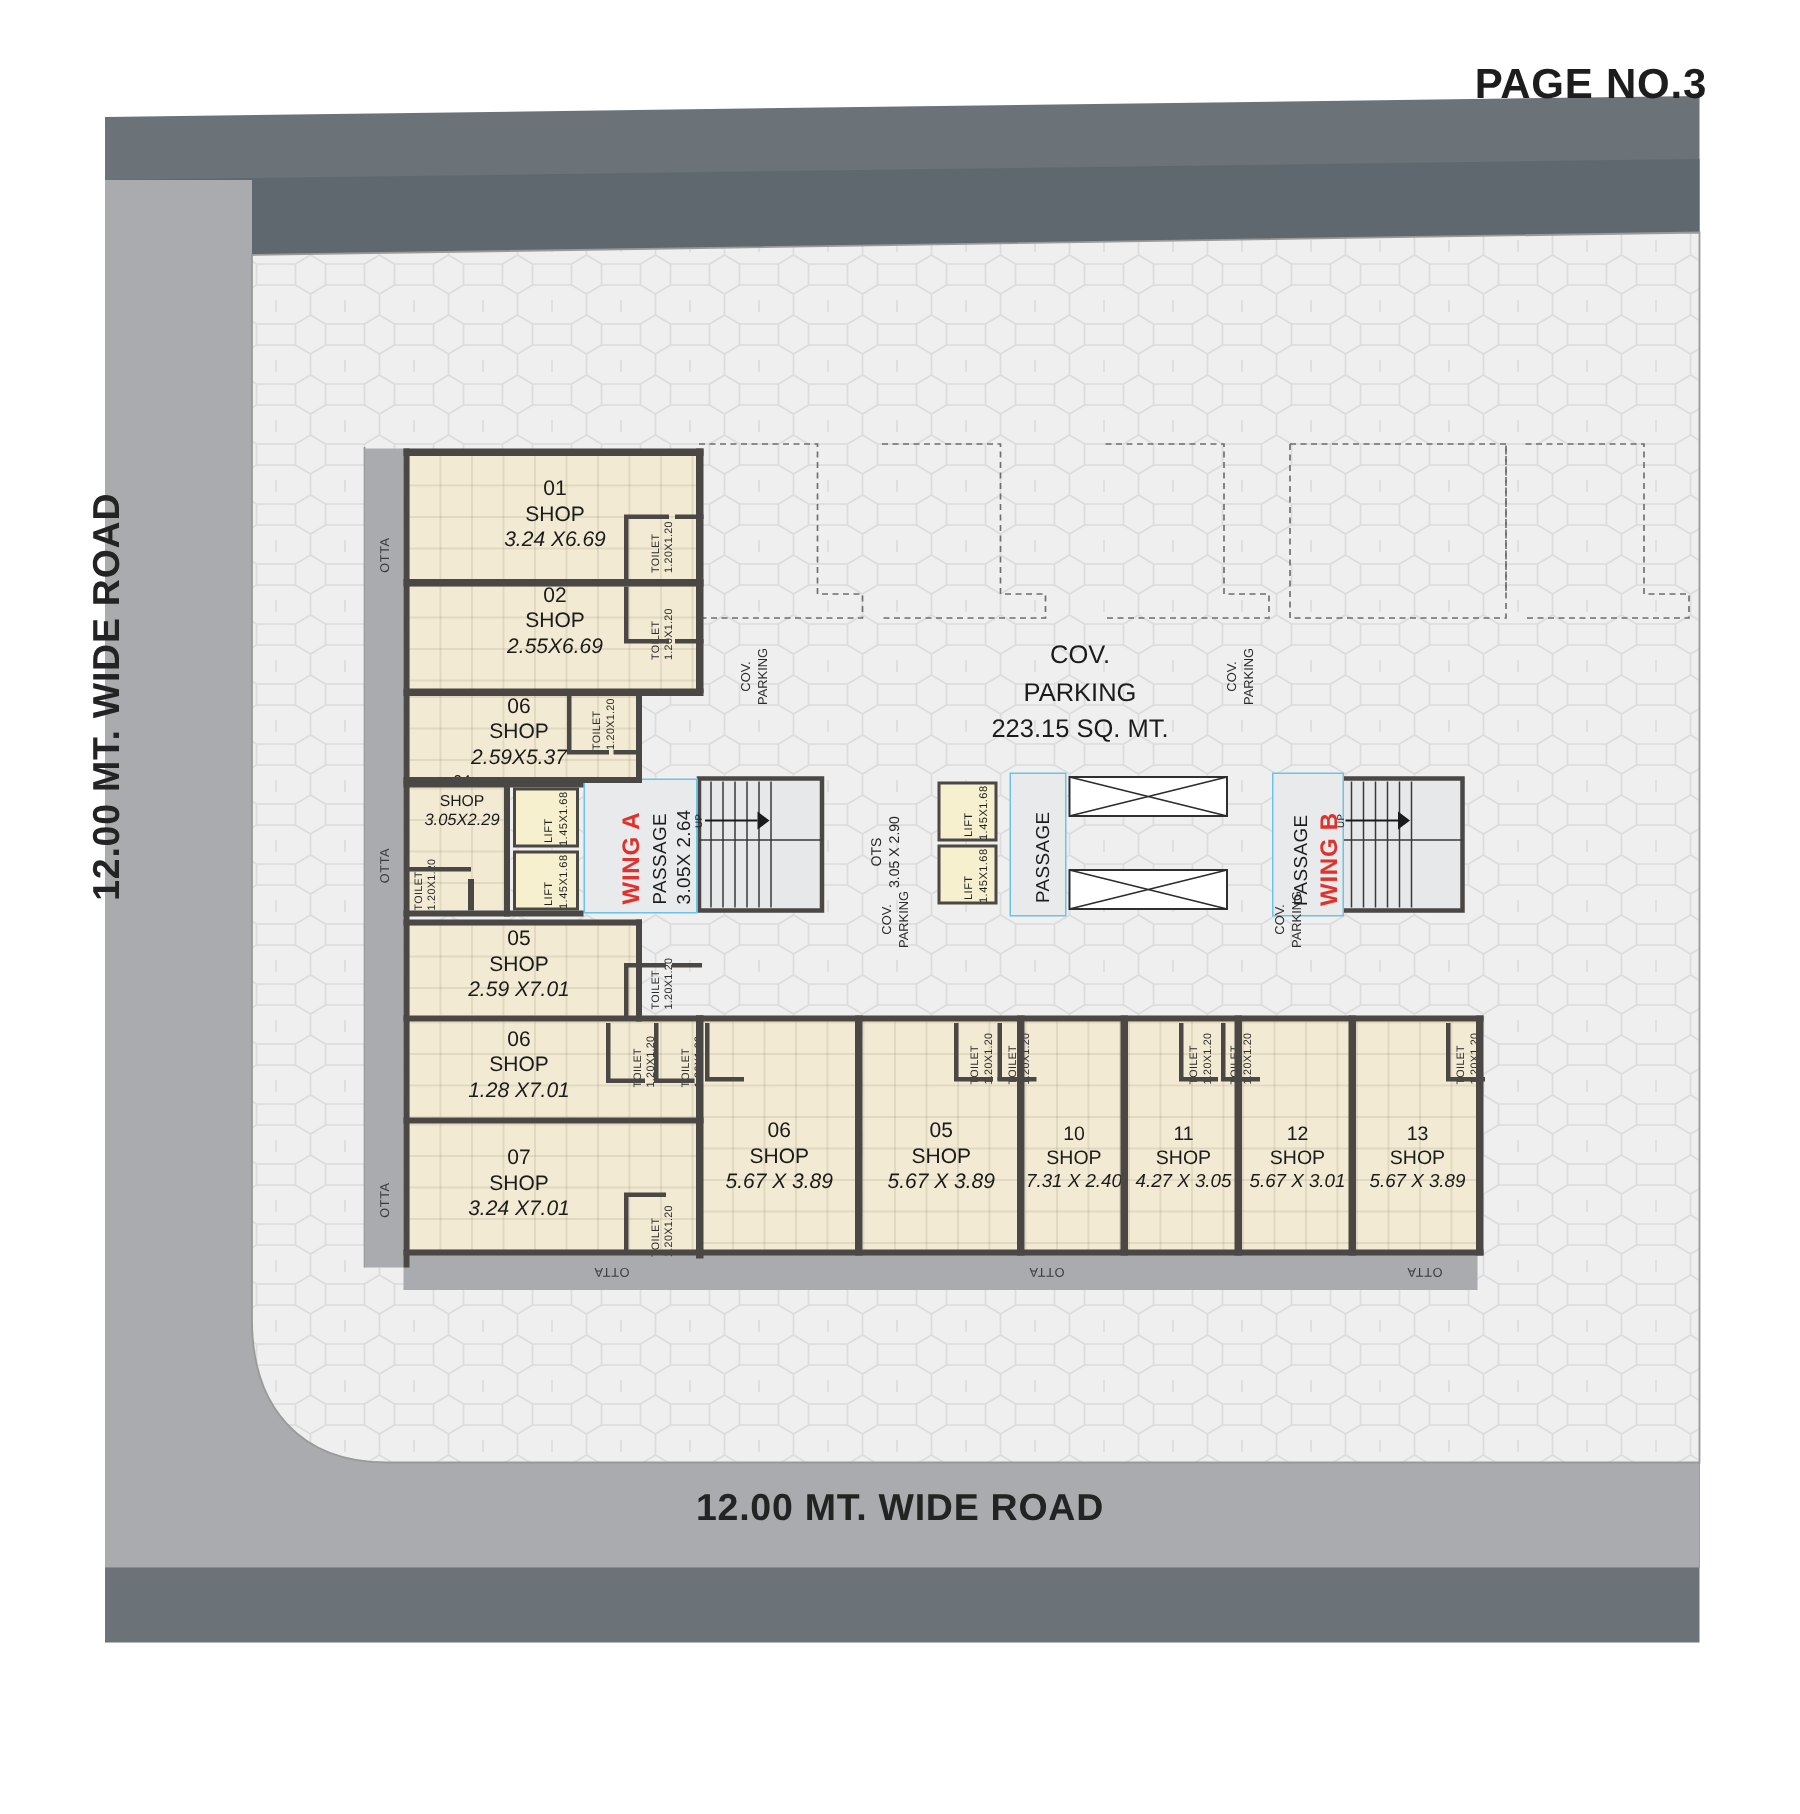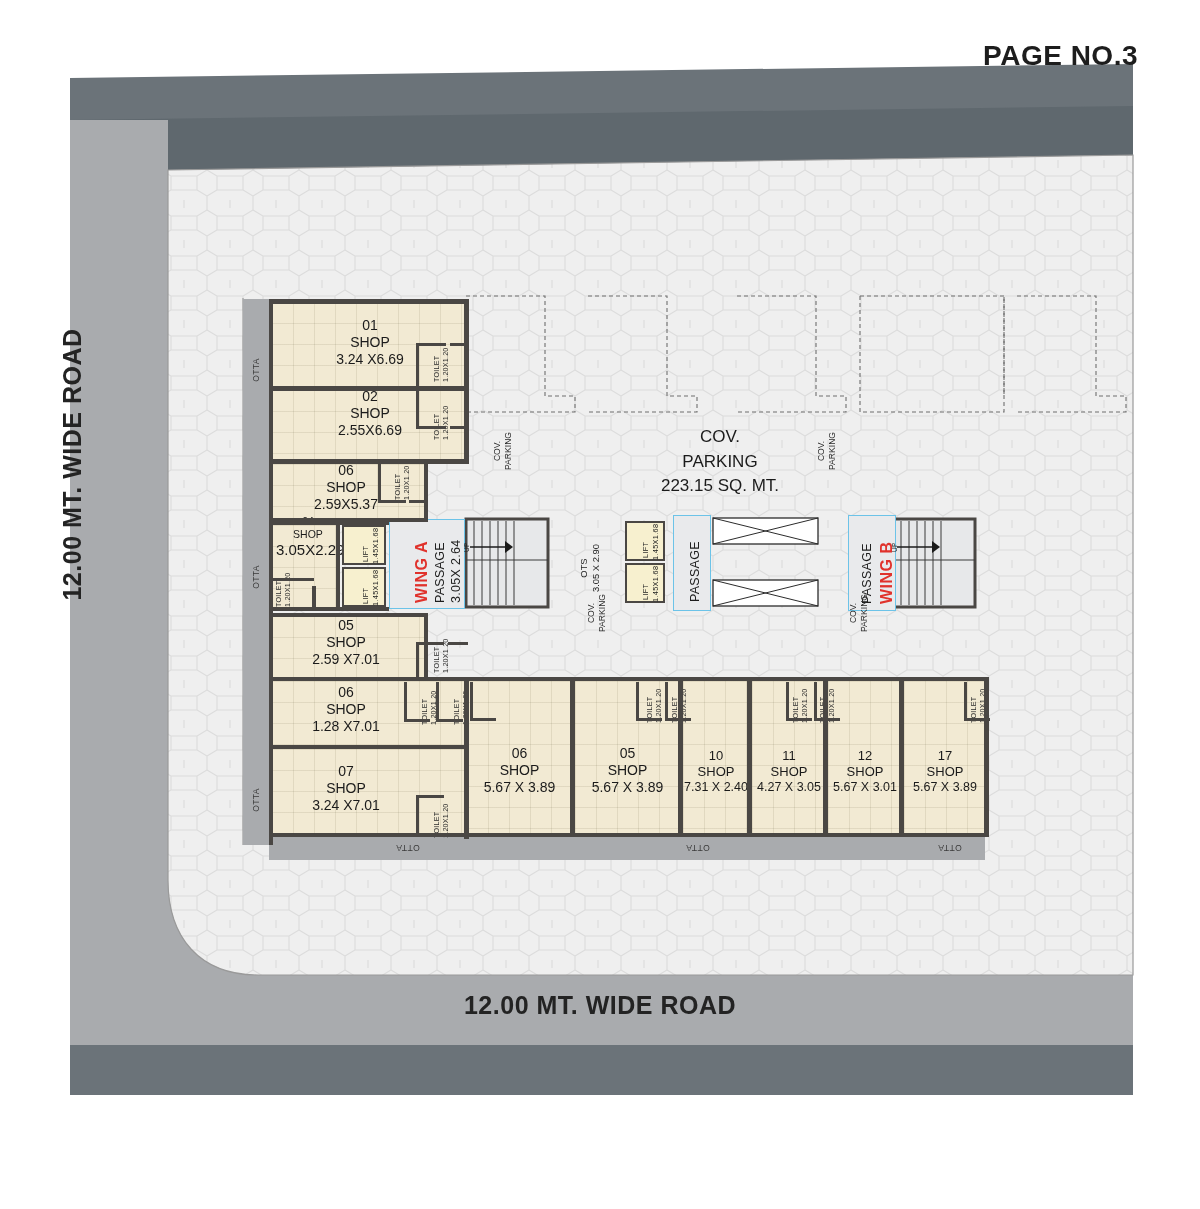--- a/index.html
+++ b/index.html
@@ -22,21 +22,21 @@
 
   .wall{position:absolute;background:#4a4744;}
   .room{position:absolute;background:#f2ead3;box-sizing:border-box;
         background-image:
           linear-gradient(to right,rgba(120,110,80,.14) 1px,transparent 1px),
           linear-gradient(to bottom,rgba(120,110,80,.14) 1px,transparent 1px);
         background-size:21px 21px;}
   .shop-lbl{position:absolute;text-align:center;line-height:1.22;font-size:13.5px;color:#1b1b1b;}
   .shop-lbl .num{display:block;font-size:14px;}
   .shop-lbl .nm{display:block;font-size:14px;}
-  .shop-lbl .dim{display:block;font-size:14px;}
+  .shop-lbl .dim{display:block;font-size:14px;font-style:italic;}
   .otta{position:absolute;background:#a9abae;box-sizing:border-box;}
   .otta-txt{position:absolute;font-size:8.5px;letter-spacing:.4px;color:#3a3a3a;}
 
   .vtxt{position:absolute;transform-origin:50% 50%;white-space:nowrap;}
   .rot90{transform:rotate(-90deg);}
   .rot180{transform:rotate(180deg);}
 
   .toilet-lbl{position:absolute;font-size:7.2px;color:#2b2b2b;white-space:nowrap;
       transform:rotate(-90deg);transform-origin:0 0;letter-spacing:.2px;}
 
@@ -163,21 +163,21 @@
   <div class="shop-lbl" style="left:283px;top:462px;width:126px;">
     <span class="num">06</span>
     <span class="nm">SHOP</span>
     <span class="dim">2.59X5.37</span>
   </div>
 
   <div class="room" style="left:272px;top:525px;width:64px;height:82px;"></div>
   <div class="shop-lbl" style="left:276px;top:515px;width:64px;font-size:10px;">
     <span class="num" style="font-size:10.5px;">04</span>
     <span class="nm" style="font-size:10.5px;">SHOP</span>
-    <span class="dim" style="font-size:15px;">3.05X2.29</span>
+    <span class="dim" style="font-size:11px;">3.05X2.29</span>
   </div>
 
   <div class="room" style="left:272px;top:616px;width:155px;height:61px;"></div>
   <div class="shop-lbl" style="left:283px;top:617px;width:126px;">
     <span class="num">05</span>
     <span class="nm">SHOP</span>
     <span class="dim">2.59 X7.01</span>
   </div>
 
   <div class="room" style="left:272px;top:681px;width:192px;height:64px;"></div>
@@ -224,21 +224,21 @@
 
   <div class="room" style="left:828px;top:681px;width:73px;height:155px;"></div>
   <div class="shop-lbl" style="left:820px;top:748px;width:90px;font-size:12px;">
     <span class="num" style="font-size:13px;">12</span>
     <span class="nm" style="font-size:13px;">SHOP</span>
     <span class="dim" style="font-size:12.5px;">5.67 X 3.01</span>
   </div>
 
   <div class="room" style="left:904px;top:681px;width:81px;height:155px;"></div>
   <div class="shop-lbl" style="left:898px;top:748px;width:94px;font-size:12px;">
-    <span class="num" style="font-size:13px;">17</span>
+    <span class="num" style="font-size:13px;">13</span>
     <span class="nm" style="font-size:13px;">SHOP</span>
     <span class="dim" style="font-size:12.5px;">5.67 X 3.89</span>
   </div>
 
   <div class="lift-box" style="left:342px;top:525px;width:44px;height:40px;border:2.5px solid #4a4744;"></div>
   <div class="lift-lbl" style="left:361px;top:562px;">
     <span>LIFT</span>
   </div>
   <div class="lift-lbl" style="left:371px;top:564px;">
     <span>1.45X1.68</span>

